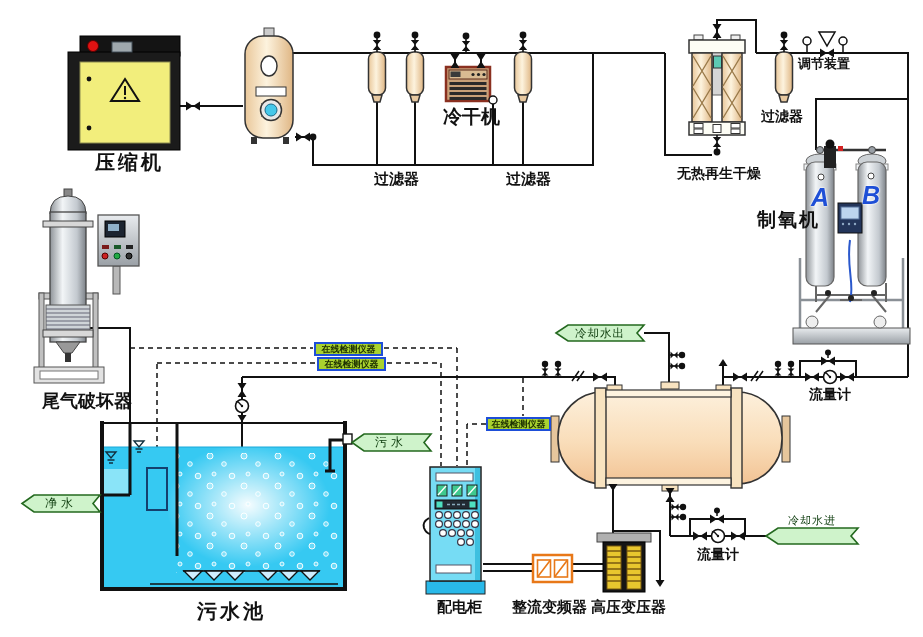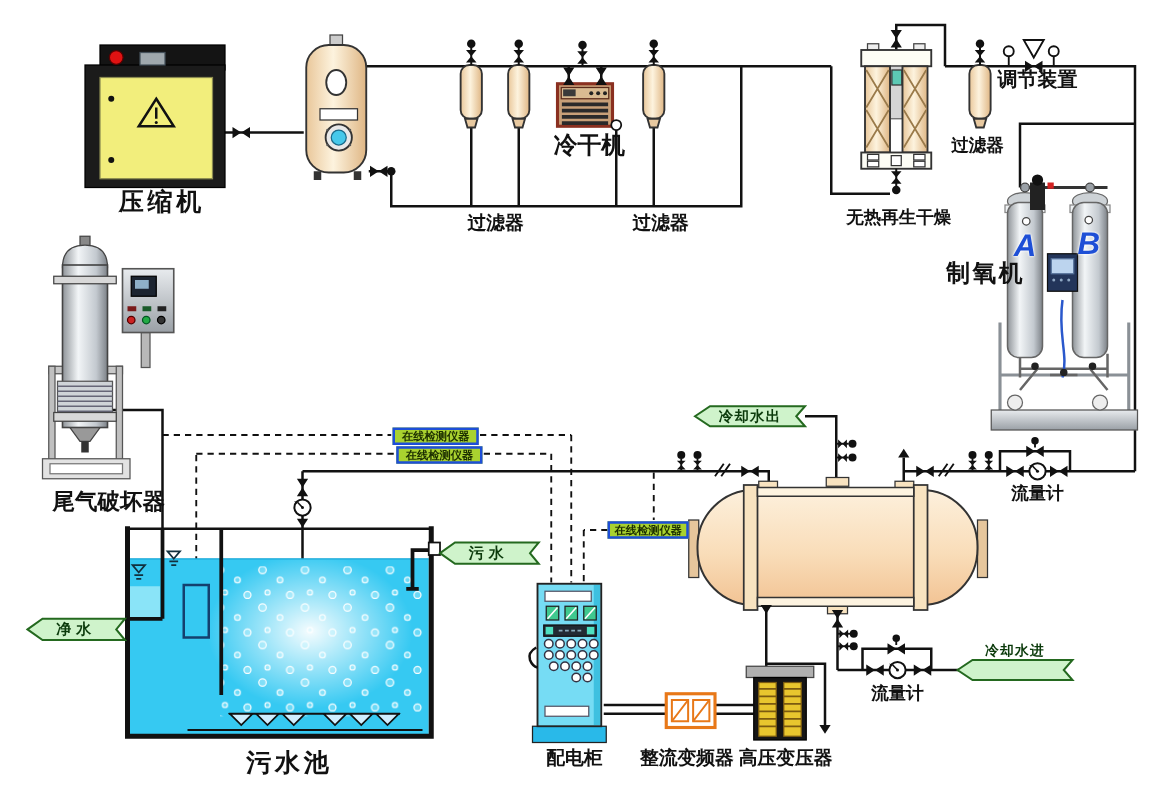--- a/index.html
+++ b/index.html
@@ -1,21 +1,21 @@
 <!DOCTYPE html>
 <html><head>
 <meta charset="utf-8">
 <style>
   html,body{margin:0;padding:0;background:#fff;}
   #stage{position:relative;width:923px;height:637px;background:#ffffff;overflow:hidden;
          font-family:"Liberation Sans","DejaVu Sans",sans-serif;}
   #stage svg{position:absolute;left:0;top:0;}
   .lbl{position:absolute;font-weight:bold;color:#111;white-space:nowrap;line-height:1;}
   .banner-text{position:absolute;display:flex;align-items:center;justify-content:center;
-               font-weight:bold;color:#0b3a0b;white-space:nowrap;text-align:right;}
+               font-weight:normal;color:#0b3a0b;white-space:nowrap;text-align:right;}
   .det{position:absolute;display:flex;align-items:center;justify-content:center;
        background:#a9d22f;border:2px solid #1d4ed8;font-weight:bold;color:#1c2f00;
        font-size:9px;box-sizing:border-box;white-space:nowrap;overflow:hidden;}
   .tower-letter{position:absolute;font-weight:bold;font-style:italic;color:#1e4fd6;
                 text-shadow:0 0 2px #fff,0 0 2px #fff;}
 </style>
 </head>
 <body>
 
 <div id="stage">
@@ -423,21 +423,21 @@
     <polygon points="766,536 778,528 858,528 851,536 858,544 778,544" fill="#cff3cb"></polygon>
   </g>
 </svg>
 
 <div class="lbl" style="left:95px;top:152px;font-size:20px;letter-spacing:3px;text-align:right;">压缩机</div>
 <div class="lbl" style="left:374px;top:171px;font-size:15px;">过滤器</div>
 <div class="lbl" style="left:443px;top:107px;font-size:19px;">冷干机</div>
 <div class="lbl" style="left:506px;top:171px;font-size:15px;">过滤器</div>
 <div class="lbl" style="left:677px;top:166px;font-size:14px;">无热再生干燥</div>
 <div class="lbl" style="left:761px;top:109px;font-size:14px;">过滤器</div>
-<div class="lbl" style="left:798px;top:57px;font-size:16px;">调节装置</div>
+<div class="lbl" style="left:798px;top:57px;font-size:13px;">调节装置</div>
 <div class="lbl" style="left:757px;top:210px;font-size:19px;letter-spacing:2px;">制氧机</div>
 <div class="tower-letter" style="left:811px;top:183px;font-size:25px;">A</div>
 <div class="tower-letter" style="left:862px;top:181px;font-size:25px;">B</div>
 <div class="lbl" style="left:42px;top:392px;font-size:18px;">尾气破坏器</div>
 <div class="lbl" style="left:197px;top:601px;font-size:20px;letter-spacing:3px;">污水池</div>
 <div class="lbl" style="left:437px;top:599px;font-size:15px;text-align:right;">配电柜</div>
 <div class="lbl" style="left:512px;top:599px;font-size:15px;">整流变频器</div>
 <div class="lbl" style="left:591px;top:599px;font-size:15px;">高压变压器</div>
 <div class="lbl" style="left:809px;top:387px;font-size:14px;">流量计</div>
 <div class="lbl" style="left:697px;top:547px;font-size:14px;">流量计</div>

